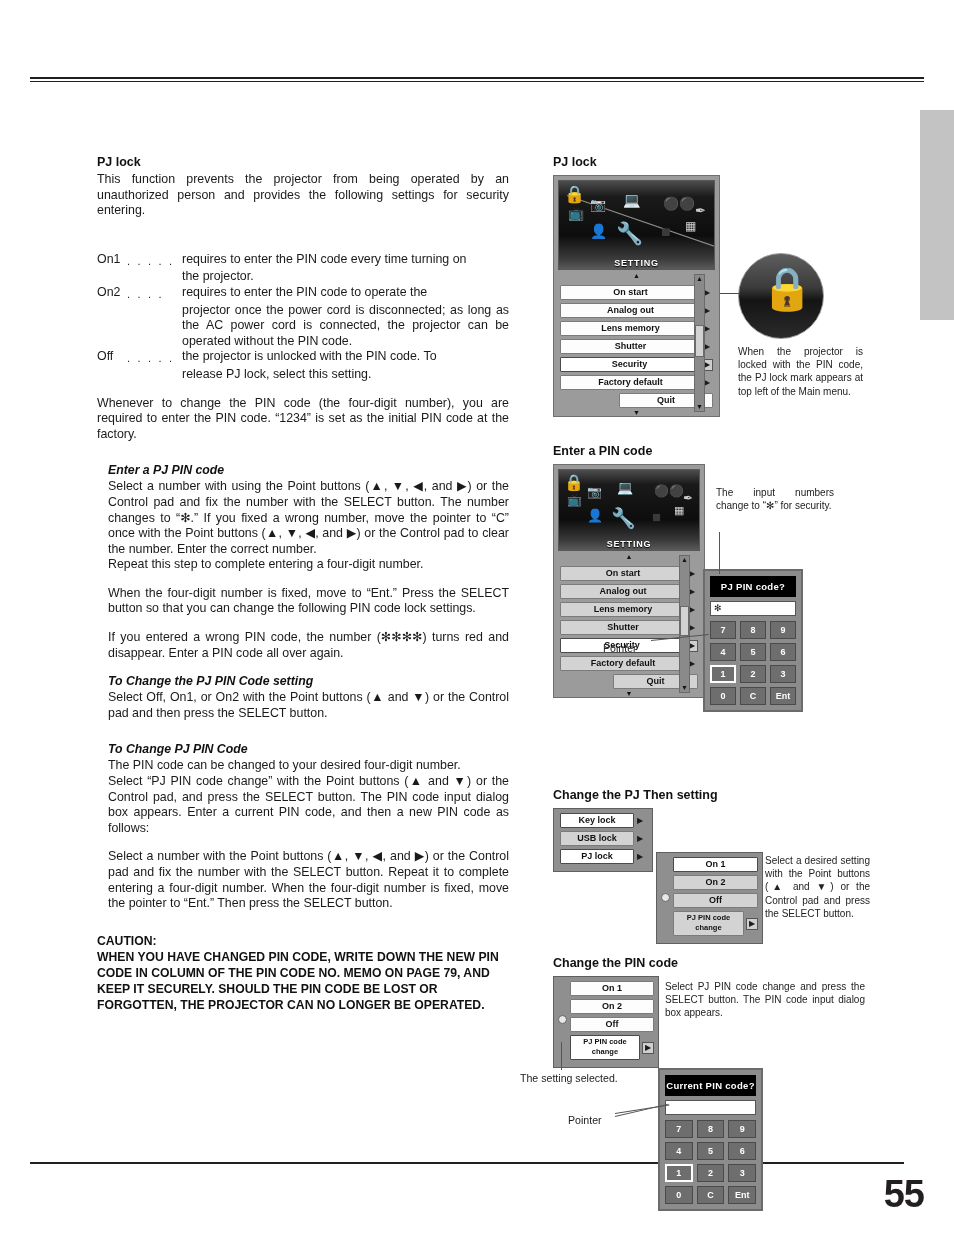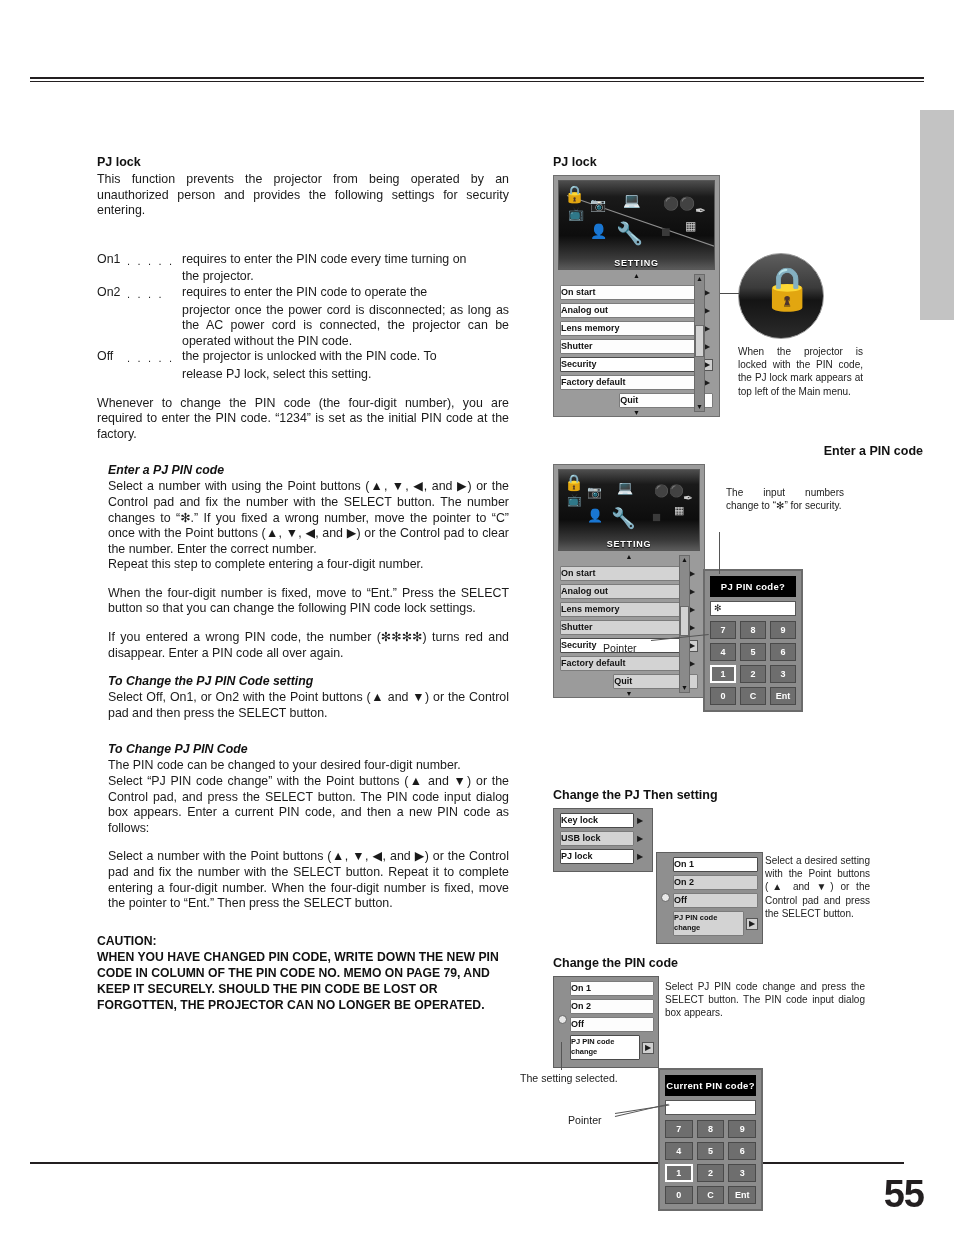--- a/index.html
+++ b/index.html
@@ -61,21 +61,21 @@
   .osd-title{
     position:absolute;left:0;right:0;bottom:1px;text-align:center;
     color:#fff;font-size:9px;font-weight:bold;letter-spacing:.8px;
     text-shadow:0 1px 1px #000;
   }
   .osd-diag{position:absolute;left:8px;top:14px;width:165px;height:1px;background:#8f8f8f;transform:rotate(19deg);transform-origin:left center;}
   .ic{position:absolute;color:#cfcfcf;}
   .osd-body{margin-top:4px;background:#9b9b9b;position:relative;padding:4px 0 4px 0;}
   .mrow{display:flex;align-items:center;margin:0 0 3px 0;padding:0 2px;}
   .mitem{
-    flex:1;font-size:9px;font-weight:bold;color:#111;
+    flex:1;text-align:center;font-size:9px;font-weight:bold;color:#111;
     background:#d3d3d3;border:1px solid #7b7b7b;border-radius:1px;
     padding:1px 0 2px 0;line-height:10px;
   }
   .mitem.sel{background:#fff;border:1px solid #4a4a4a;box-shadow:0 0 0 1px #fff inset;}
   .mitem.white{background:#fdfdfd;}
   .arrow{width:12px;text-align:center;color:#1b1b1b;font-size:8px;flex:none;}
   .arrow.box{background:#cfcfcf;border:1px solid #555;width:10px;height:10px;line-height:9px;margin-left:2px;}
   .mquit{display:flex;justify-content:flex-end;padding:0 2px;}
   .mquit .mitem{flex:0 0 60%;}
   .scrollbar{position:absolute;right:16px;top:2px;bottom:2px;width:9px;background:#8a8a8a;border:1px solid #6a6a6a;}
@@ -237,21 +237,21 @@
         </div>
       </div>
 
       <div class="lockcircle" style="left:185px;top:78px;">
         <span class="lg">🔒</span>
       </div>
       <div class="calloutline" style="left:167px;top:118px;width:20px;height:1px;"></div>
       <div class="note" style="position:absolute;left:185px;top:170px;width:125px;">When the projector is locked with the PIN code, the PJ lock mark appears at top left of the Main menu.</div>
     </div>
 
-    <h3 class="rsec" style="margin-top:14px;text-align:right;">Enter a PIN code</h3>
+    <h3 class="rsec" style="margin-top:14px;">Enter a PIN code</h3>
 
     <div style="position:relative;height:320px;">
       <div class="osd" style="position:absolute;left:0;top:0;width:152px;">
         <div class="osd-top" style="height:80px;">
           <span class="ic" style="left:5px;top:3px;font-size:16px;">🔒</span>
           <span class="ic" style="left:28px;top:15px;font-size:12px;">📷</span>
           <span class="ic" style="left:58px;top:10px;font-size:13px;">💻</span>
           <span class="ic" style="left:95px;top:14px;font-size:12px;">⚫⚫</span>
           <span class="ic" style="left:124px;top:21px;font-size:12px;">✒</span>
           <span class="ic" style="left:8px;top:23px;font-size:12px;">📺</span>
@@ -296,21 +296,21 @@
           <div class="updown" style="bottom:-4px;">▼</div>
 
           <div class="scrollbar" style="right:10px;top:0;bottom:0;">
             <div class="scr-cap" style="top:0;">▲</div>
             <div class="scr-thumb" style="top:50px;height:28px;"></div>
             <div class="scr-cap" style="bottom:0;">▼</div>
           </div>
         </div>
       </div>
 
-      <div class="note" style="position:absolute;left:173px;top:22px;width:118px;">The input numbers change to “✻” for security.</div>
+      <div class="note" style="position:absolute;left:163px;top:22px;width:118px;">The input numbers change to “✻” for security.</div>
 
       <div class="dlg" style="position:absolute;left:150px;top:105px;width:100px;">
         <div class="dlg-head">PJ PIN code?</div>
         <div class="dlg-input">✻</div>
         <div class="keypad">
           <div class="key">7</div>
           <div class="key">8</div>
           <div class="key">9</div>
           <div class="key">4</div>
           <div class="key">5</div>

